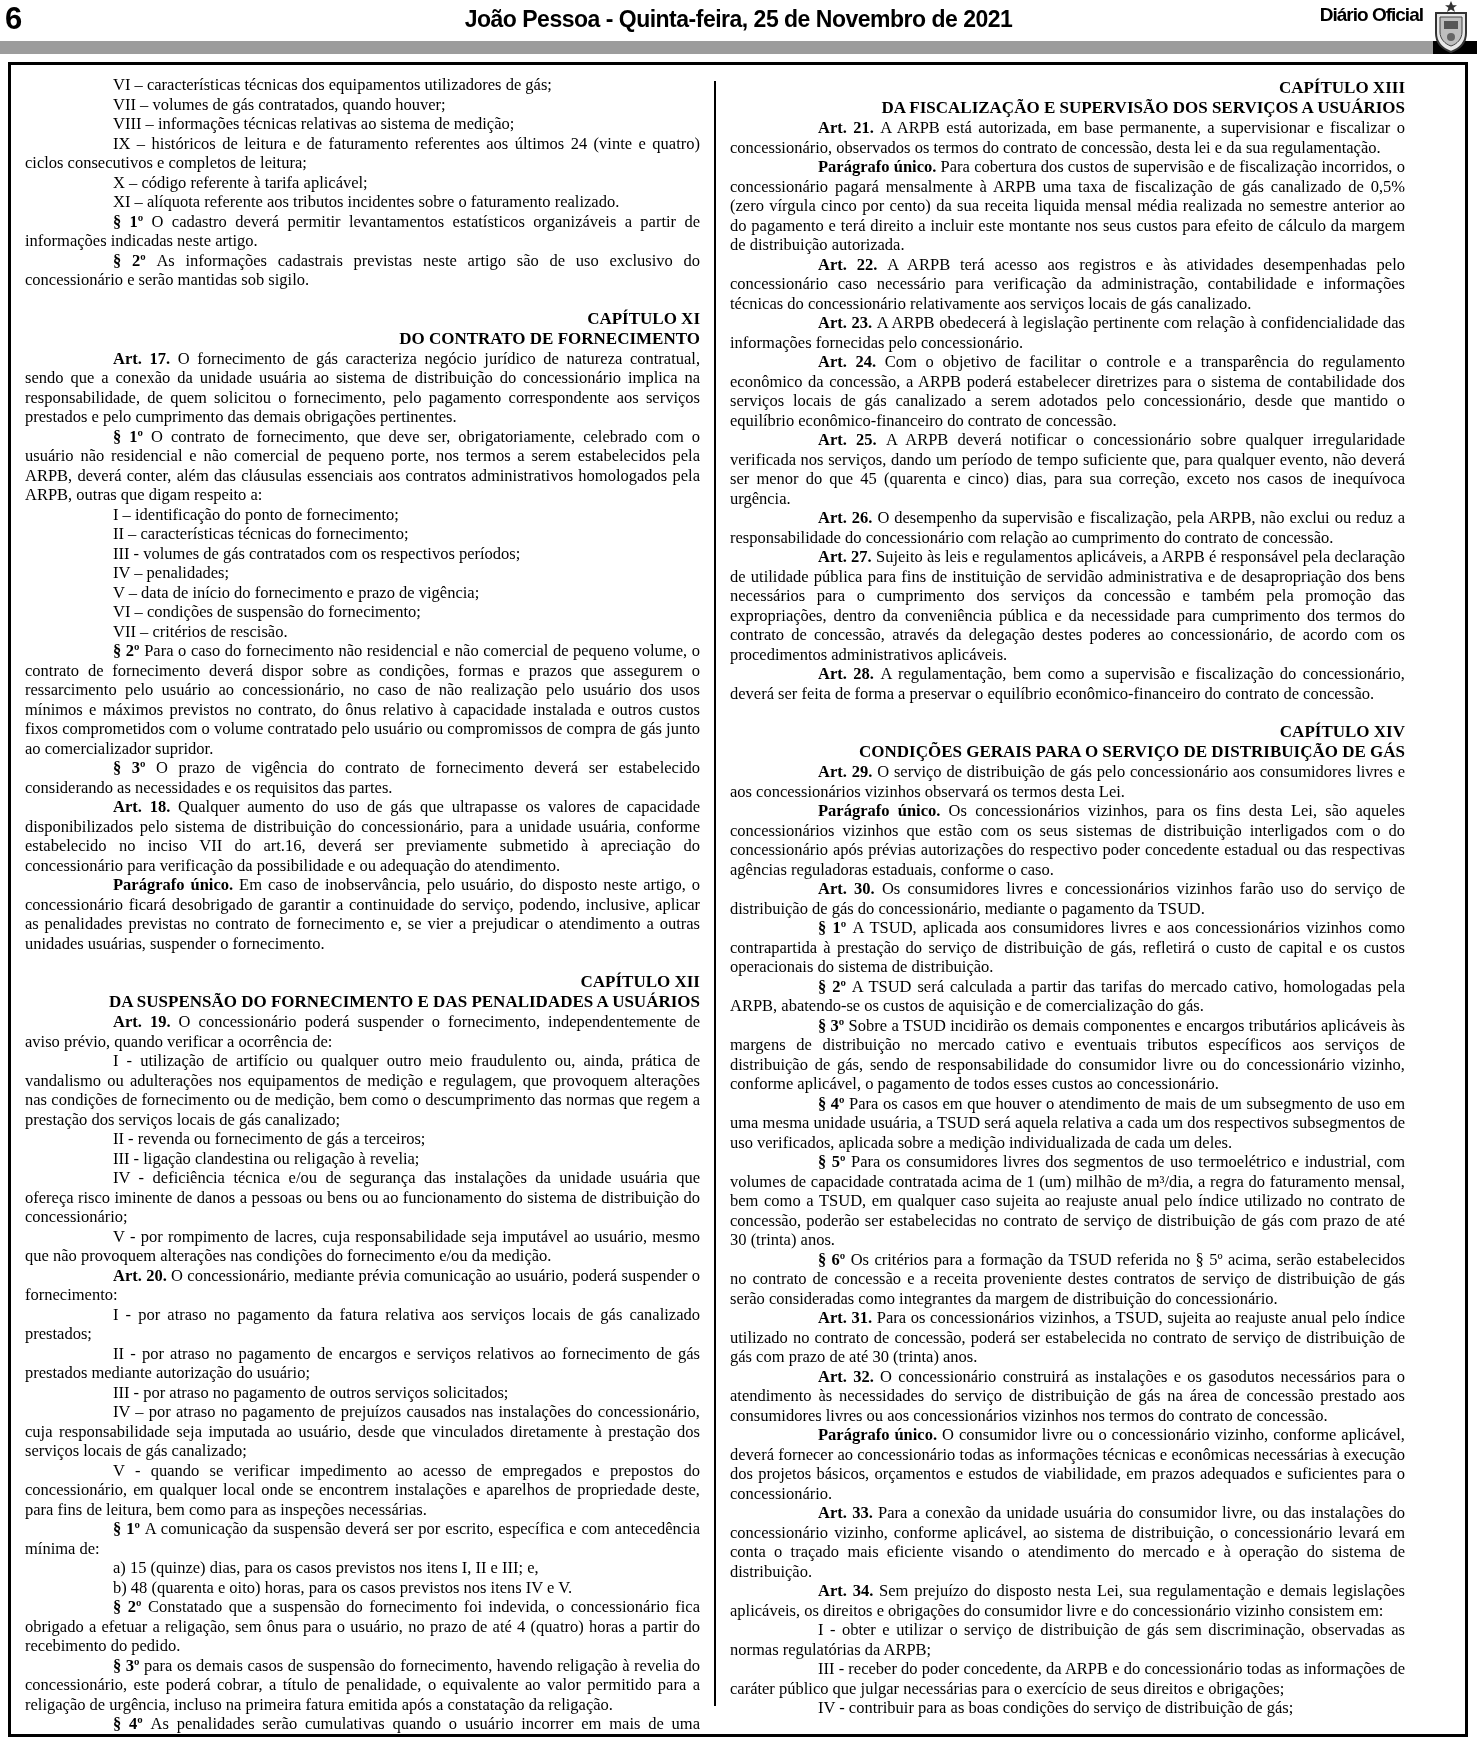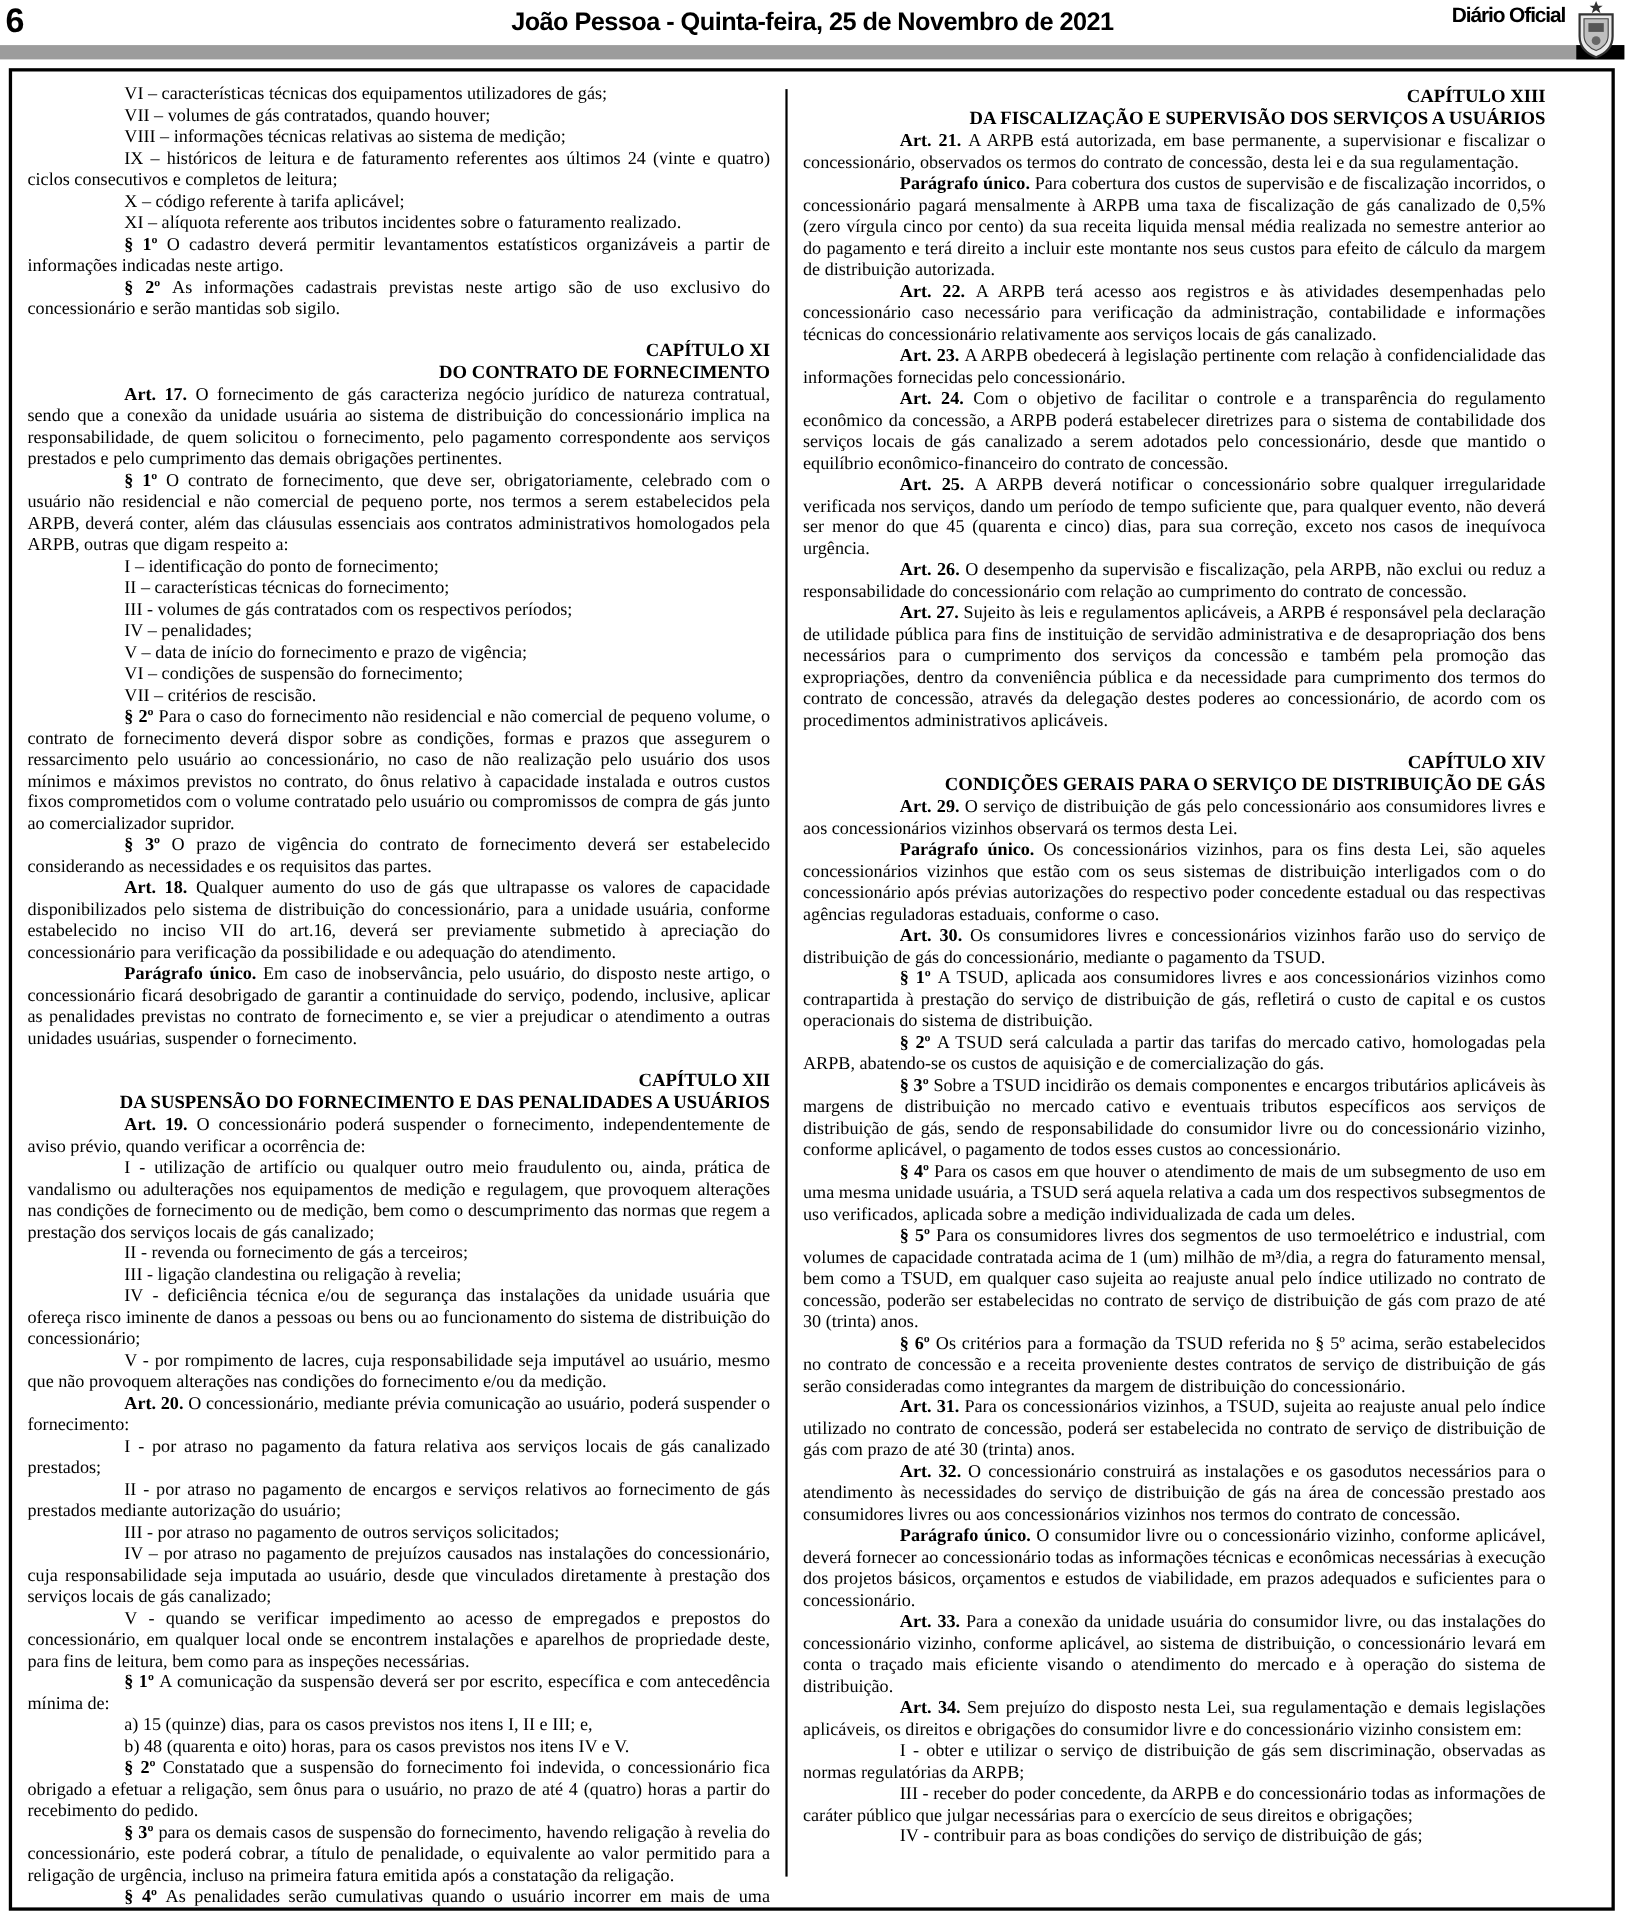--- a/index.html
+++ b/index.html
@@ -145,20 +145,21 @@
           <div>DA FISCALIZAÇÃO E SUPERVISÃO DOS SERVIÇOS A USUÁRIOS</div>
         </div>
         <p class="para"><b>Art. 21. </b>A ARPB está autorizada, em base permanente, a supervisionar e fiscalizar o concessionário, observados os termos do contrato de concessão, desta lei e da sua regulamentação.</p>
         <p class="para"><b>Parágrafo único. </b>Para cobertura dos custos de supervisão e de fiscalização incorridos, o concessionário pagará mensalmente à ARPB uma taxa de fiscalização de gás canalizado de 0,5% (zero vírgula cinco por cento) da sua receita liquida mensal média realizada no semestre anterior ao do pagamento e terá direito a incluir este montante nos seus custos para efeito de cálculo da margem de distribuição autorizada.</p>
         <p class="para"><b>Art. 22. </b>A ARPB terá acesso aos registros e às atividades desempenhadas pelo concessionário caso necessário para verificação da administração, contabilidade e informações técnicas do concessionário relativamente aos serviços locais de gás canalizado.</p>
         <p class="para"><b>Art. 23. </b>A ARPB obedecerá à legislação pertinente com relação à confidencialidade das informações fornecidas pelo concessionário.</p>
         <p class="para"><b>Art. 24. </b>Com o objetivo de facilitar o controle e a transparência do regulamento econômico da concessão, a ARPB poderá estabelecer diretrizes para o sistema de contabilidade dos serviços locais de gás canalizado a serem adotados pelo concessionário, desde que mantido o equilíbrio econômico-financeiro do contrato de concessão.</p>
         <p class="para"><b>Art. 25. </b>A ARPB deverá notificar o concessionário sobre qualquer irregularidade verificada nos serviços, dando um período de tempo suficiente que, para qualquer evento, não deverá ser menor do que 45 (quarenta e cinco) dias, para sua correção, exceto nos casos de inequívoca urgência.</p>
         <p class="para"><b>Art. 26. </b>O desempenho da supervisão e fiscalização, pela ARPB, não exclui ou reduz a responsabilidade do concessionário com relação ao cumprimento do contrato de concessão.</p>
         <p class="para"><b>Art. 27. </b>Sujeito às leis e regulamentos aplicáveis, a ARPB é responsável pela declaração de utilidade pública para fins de instituição de servidão administrativa e de desapropriação dos bens necessários para o cumprimento dos serviços da concessão e também pela promoção das expropriações, dentro da conveniência pública e da necessidade para cumprimento dos termos do contrato de concessão, através da delegação destes poderes ao concessionário, de acordo com os procedimentos administrativos aplicáveis.</p>
+        <p class="para"><b>Art. 28. </b>A regulamentação, bem como a supervisão e fiscalização do concessionário, deverá ser feita de forma a preservar o equilíbrio econômico-financeiro do contrato de concessão.</p>
         <div class="heading">
           <div>CAPÍTULO XIV</div>
           <div>CONDIÇÕES GERAIS PARA O SERVIÇO DE DISTRIBUIÇÃO DE GÁS</div>
         </div>
         <p class="para"><b>Art. 29. </b>O serviço de distribuição de gás pelo concessionário aos consumidores livres e aos concessionários vizinhos observará os termos desta Lei.</p>
         <p class="para"><b>Parágrafo único. </b>Os concessionários vizinhos, para os fins desta Lei, são aqueles concessionários vizinhos que estão com os seus sistemas de distribuição interligados com o do concessionário após prévias autorizações do respectivo poder concedente estadual ou das respectivas agências reguladoras estaduais, conforme o caso.</p>
         <p class="para"><b>Art. 30. </b>Os consumidores livres e concessionários vizinhos farão uso do serviço de distribuição de gás do concessionário, mediante o pagamento da TSUD.</p>
         <p class="para"><b>§ 1º </b>A TSUD, aplicada aos consumidores livres e aos concessionários vizinhos como contrapartida à prestação do serviço de distribuição de gás, refletirá o custo de capital e os custos operacionais do sistema de distribuição.</p>
         <p class="para"><b>§ 2º </b>A TSUD será calculada a partir das tarifas do mercado cativo, homologadas pela ARPB, abatendo-se os custos de aquisição e de comercialização do gás.</p>
         <p class="para"><b>§ 3º </b>Sobre a TSUD incidirão os demais componentes e encargos tributários aplicáveis às margens de distribuição no mercado cativo e eventuais tributos específicos aos serviços de distribuição de gás, sendo de responsabilidade do consumidor livre ou do concessionário vizinho, conforme aplicável, o pagamento de todos esses custos ao concessionário.</p>

